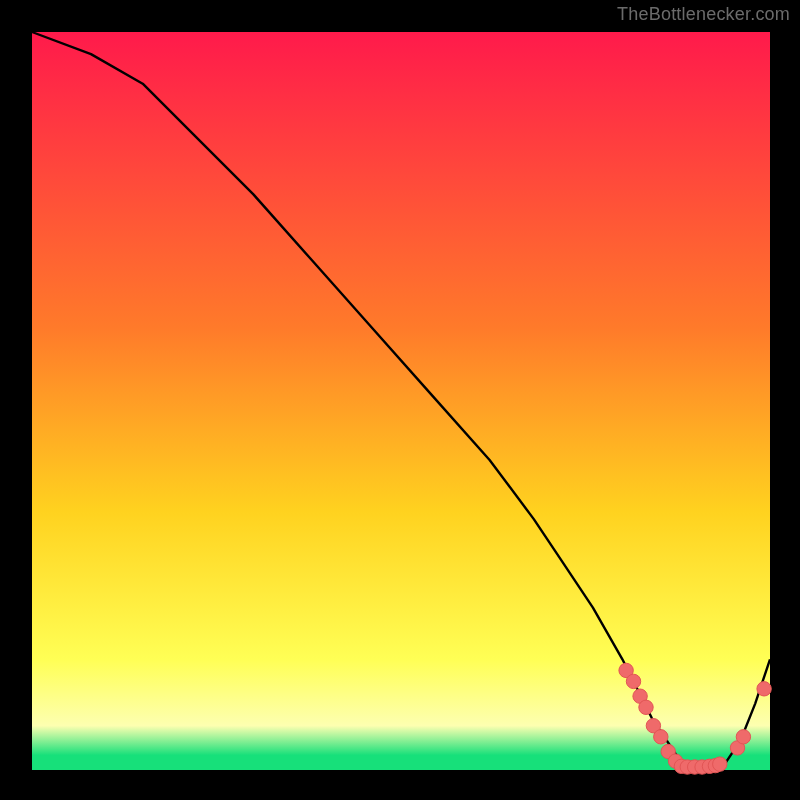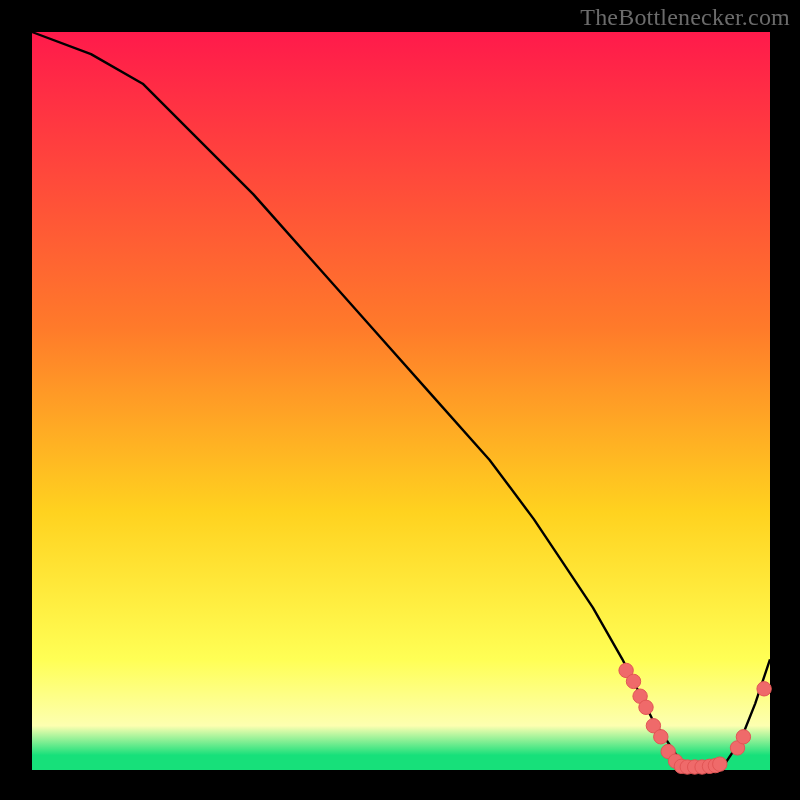--- a/index.html
+++ b/index.html
@@ -1,22 +1,22 @@
 <!DOCTYPE html>
 <html><head>
 <meta charset="utf-8">
 <style>
   * { margin: 0; padding: 0; box-sizing: border-box; }
   html, body { width: 800px; height: 800px; background: #000; overflow: hidden; }
   .wrap { position: relative; width: 800px; height: 800px; }
   .attrib {
     position: absolute;
     top: 4px; right: 10px;
-    font-family: Liberation Serif, serif;
-    font-size: 24px;
+    font-family: Liberation Sans, sans-serif;
+    font-size: 18px;
     color: #6b6b6b;
     letter-spacing: 0.2px;
     user-select: none;
   }
   svg { display: block; }
 </style>
 </head>
 <body>
 
 <div class="wrap">

